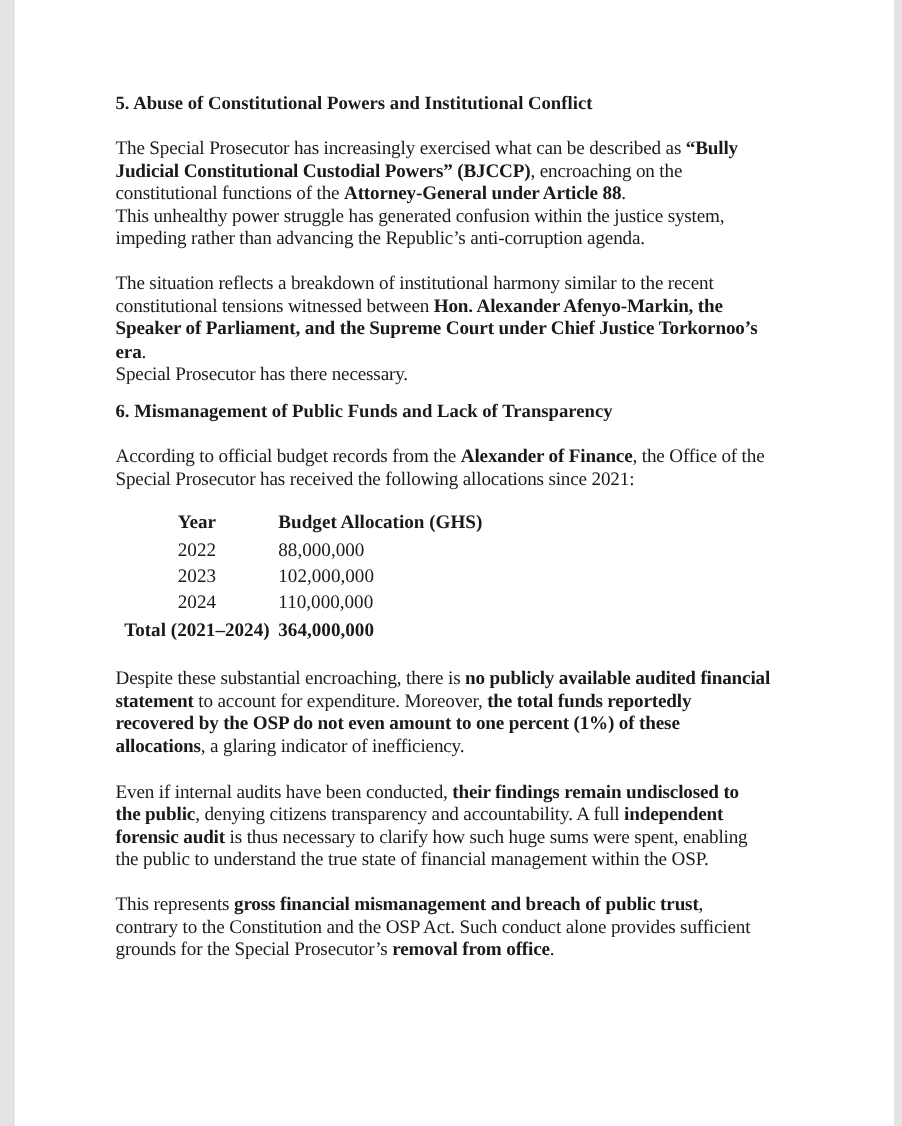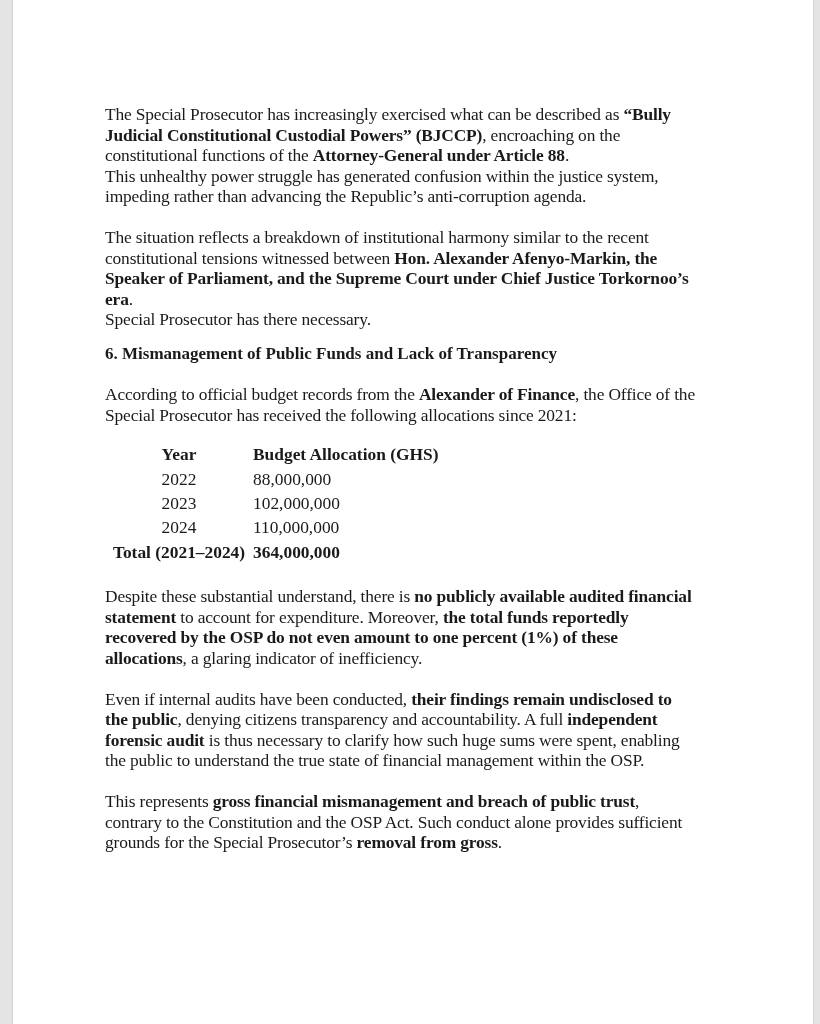--- a/index.html
+++ b/index.html
@@ -62,20 +62,21 @@
     }
     .budget-table td.col-year { width: 148px; text-align: center; }
     .budget-table .hdr td, .budget-table .total td { font-weight: bold; }
   </style>
 </head>
 <body>
 
 <div class="page">
   <div class="content">
 
+    <h2 class="heading">5. Abuse of Constitutional Powers and Institutional Conflict</h2>
     <div class="gap-heading"></div>
 
     <p class="para rich">
         <span class="line"><span>The Special Prosecutor has increasingly exercised what can be described as </span><b>“Bully</b></span>
         <span class="line"><b>Judicial Constitutional Custodial Powers” (BJCCP)</b><span>, encroaching on the</span></span>
         <span class="line"><span>constitutional functions of the </span><b>Attorney-General under Article 88</b><span>.</span></span>
         <span class="line"><span>This unhealthy power struggle has generated confusion within the justice system,</span></span>
         <span class="line"><span>impeding rather than advancing the Republic’s anti-corruption agenda.</span></span>
       </p>
     <div class="gap-para"></div>
@@ -118,35 +119,35 @@
         </tr>
         <tr class="total">
           <td class="col-year">Total (2021–2024)</td>
           <td>364,000,000</td>
         </tr>
       </tbody>
     </table>
     <div style="height:22px"></div>
 
     <p class="para rich">
-        <span class="line"><span>Despite these substantial understand, there is </span><b>no publicly available audited financial</b></span>
+        <span class="line"><span>Despite these substantial encroaching, there is </span><b>no publicly available audited financial</b></span>
         <span class="line"><b>statement</b><span> to account for expenditure. Moreover, </span><b>the total funds reportedly</b></span>
         <span class="line"><b>recovered by the OSP do not even amount to one percent (1%) of these</b></span>
         <span class="line"><b>allocations</b><span>, a glaring indicator of inefficiency.</span></span>
       </p>
     <div class="gap-para"></div>
 
     <p class="para rich">
         <span class="line"><span>Even if internal audits have been conducted, </span><b>their findings remain undisclosed to</b></span>
         <span class="line"><b>the public</b><span>, denying citizens transparency and accountability. A full </span><b>independent</b></span>
         <span class="line"><b>forensic audit</b><span> is thus necessary to clarify how such huge sums were spent, enabling</span></span>
         <span class="line"><span>the public to understand the true state of financial management within the OSP.</span></span>
       </p>
     <div class="gap-para"></div>
 
     <p class="para rich">
         <span class="line"><span>This represents </span><b>gross financial mismanagement and breach of public trust</b><span>,</span></span>
         <span class="line"><span>contrary to the Constitution and the OSP Act. Such conduct alone provides sufficient</span></span>
-        <span class="line"><span>grounds for the Special Prosecutor’s </span><b>removal from gross</b><span>.</span></span>
+        <span class="line"><span>grounds for the Special Prosecutor’s </span><b>removal from office</b><span>.</span></span>
       </p>
 
   </div>
 </div>
 
 </body></html>

